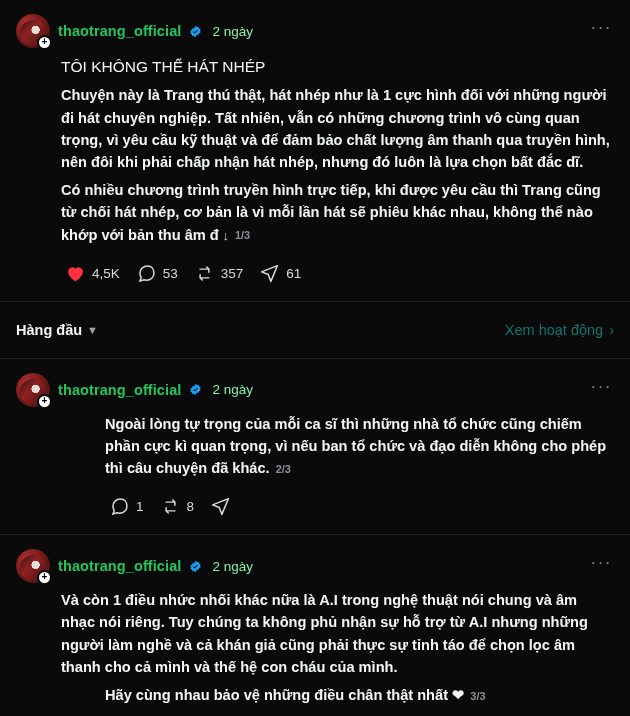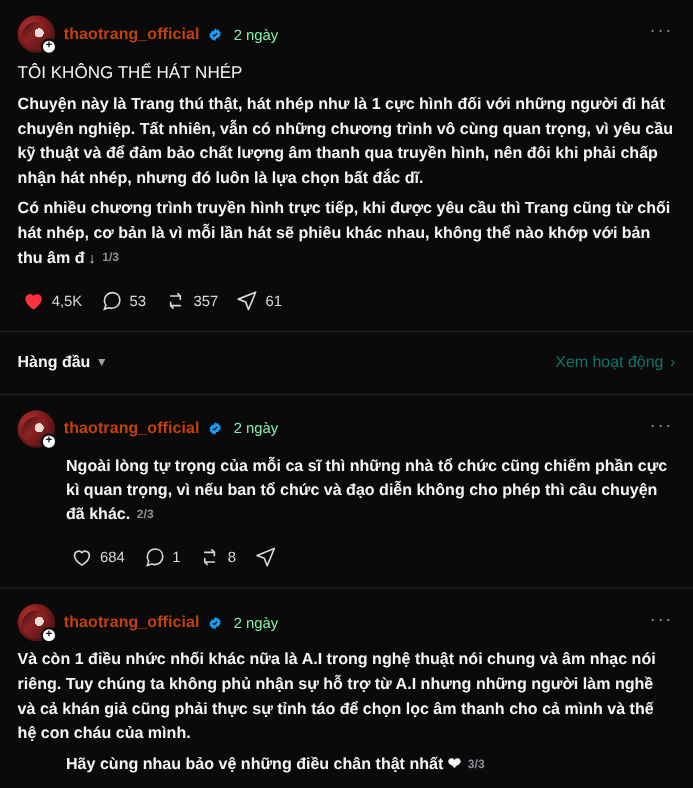--- a/index.html
+++ b/index.html
@@ -53,21 +53,21 @@
     color: #000;
     font-style: normal;
     font-size: 10px;
     line-height: 10px;
     text-align: center;
     font-weight: 700;
   }
   .username {
     font-size: 14.5px;
     font-weight: 700;
-    color: #c2410c;
+    color: #22c55e;
     letter-spacing: .1px;
   }
   .verified {
     width: 13px; height: 13px;
     flex: 0 0 13px;
     display: inline-block;
   }
   .time {
     font-size: 13.5px;
     color: #86efac;
@@ -76,21 +76,21 @@
   .more {
     margin-left: auto;
     color: #8c9196;
     font-size: 17px;
     letter-spacing: 1.5px;
     line-height: 10px;
     padding: 4px 2px 10px 10px;
     cursor: pointer;
   }
 
-  .body { padding-left: 0; }
+  .body { padding-left: 0; margin-left: 45px; }
   .title-line {
     font-size: 15.5px;
     line-height: 1.45;
     margin-top: 8px;
     color: #f3f5f7;
   }
   .para {
     font-size: 14.6px;
     line-height: 1.52;
     margin-top: 6px;
@@ -247,26 +247,20 @@
       <div class="time">2 ngày</div>
       <div class="more">···</div>
     </div>
 
     <div class="body">
       <div class="para indent"><span>Ngoài lòng tự trọng của mỗi ca sĩ thì những nhà tổ chức cũng chiếm phần cực kì quan trọng, vì nếu ban tổ chức và đạo diễn không cho phép thì câu chuyện đã khác.</span><span class="page-ind">2/3</span></div>
 
       <div class="actions indent">
         <div class="act">
           <svg width="21" height="21" viewBox="0 0 24 24">
-            <path fill="none" stroke="#d6d9dc" stroke-width="1.7" d="M12 20.3s-7.7-4.8-7.7-10A4.4 4.4 0 0 1 12 7.3a4.4 4.4 0 0 1 7.7 3c0 5.2-7.7 10-7.7 10z"></path>
-          </svg>
-          <span class="cnt">684</span>
-        </div>
-        <div class="act">
-          <svg width="21" height="21" viewBox="0 0 24 24">
             <path fill="none" stroke="#d6d9dc" stroke-width="1.7" d="M20.5 11.6c0 4.6-3.8 8.1-8.5 8.1-1 0-2-.2-2.9-.5l-4.6 1.4 1.5-4.1c-.9-1.3-1.5-2.9-1.5-4.9 0-4.6 3.8-8.1 8.5-8.1s7.5 3.5 7.5 8.1z"></path>
           </svg>
           <span class="cnt">1</span>
         </div>
         <div class="act">
           <svg width="21" height="21" viewBox="0 0 24 24">
             <path fill="none" stroke="#d6d9dc" stroke-width="1.7" stroke-linecap="round" stroke-linejoin="round" d="M7 7h10l-2.5-2.5M17 7v3.5M17 17H7l2.5 2.5M7 17v-3.5"></path>
           </svg>
           <span class="cnt">8</span>
         </div>

